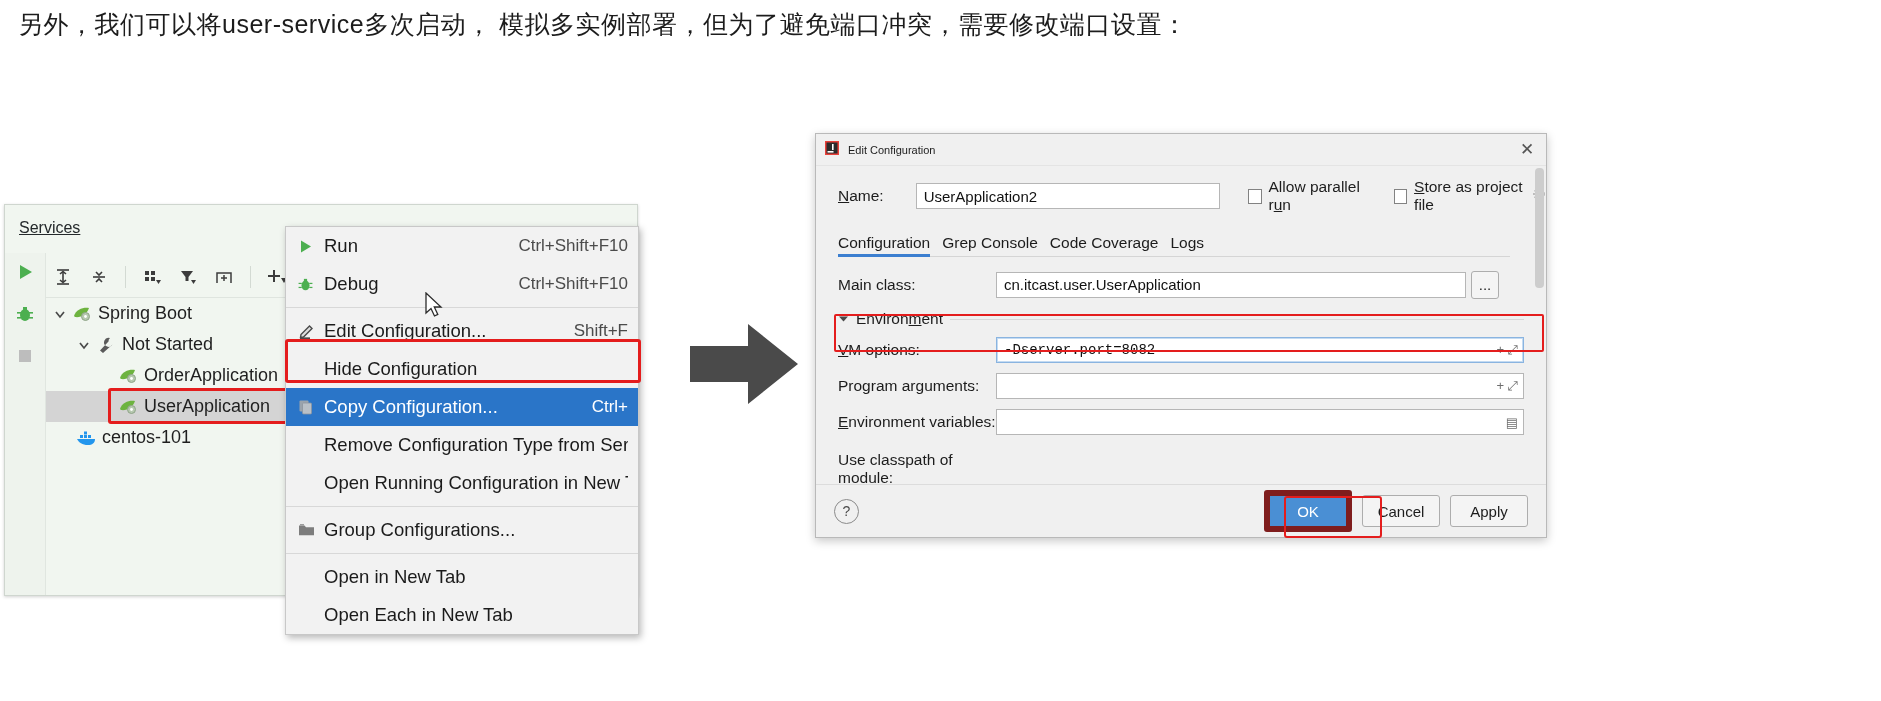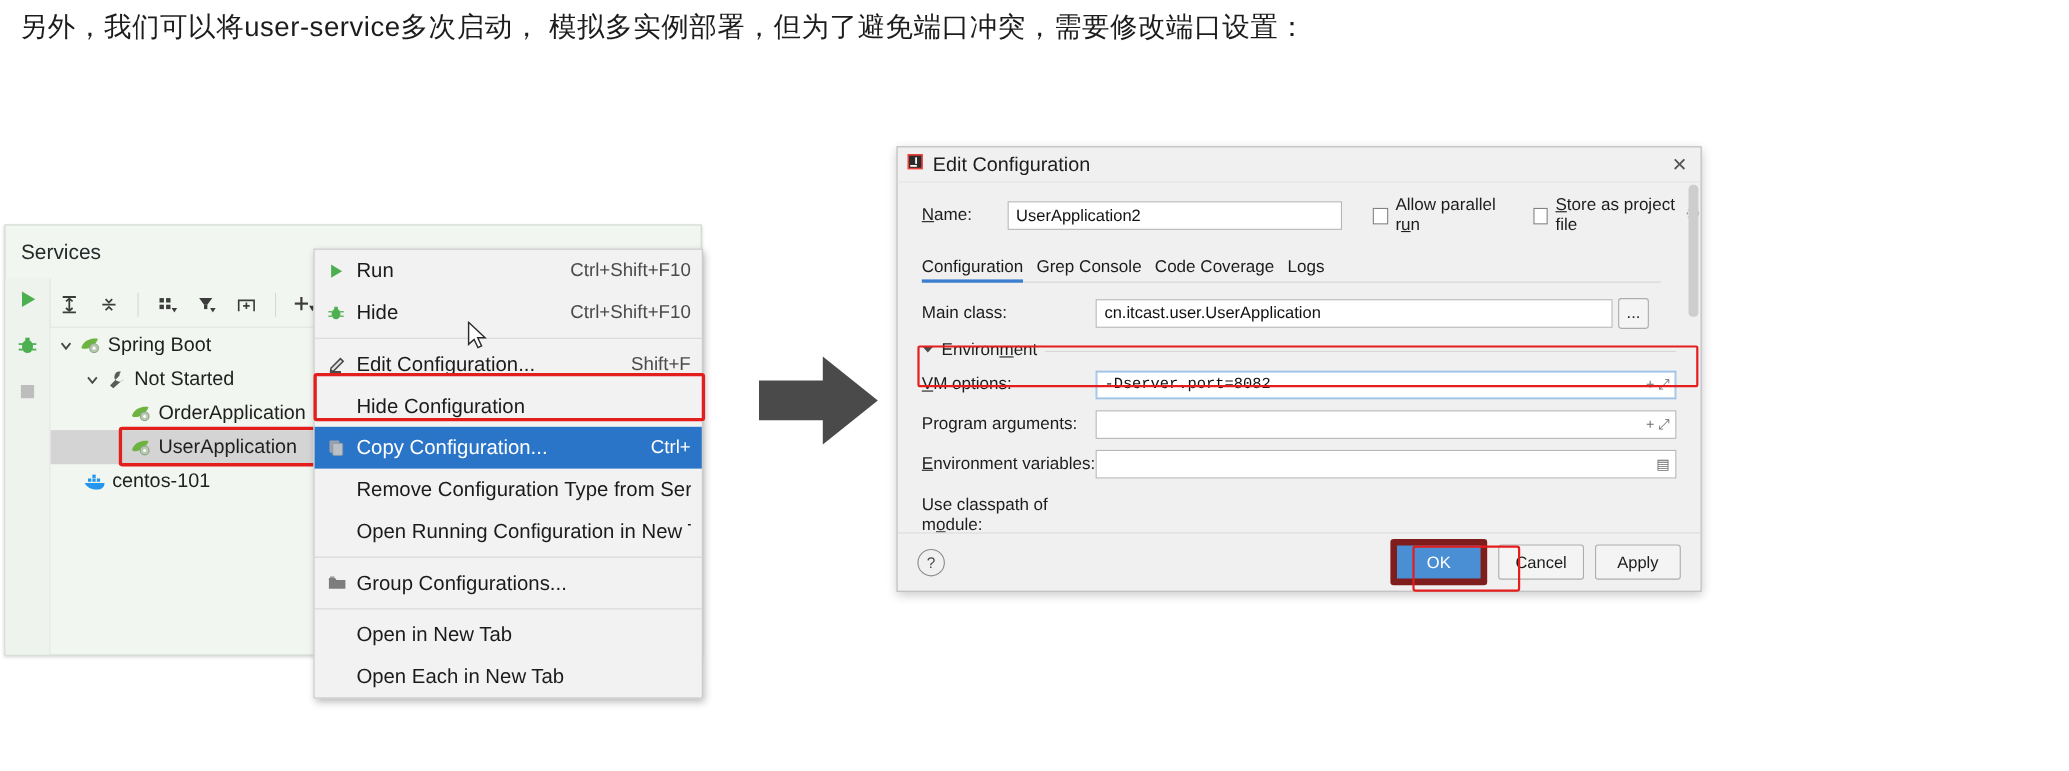--- a/index.html
+++ b/index.html
@@ -20,21 +20,21 @@
 
   
   #services{
     position:absolute;left:4px;top:204px;width:632px;height:390px;
     background:#f1f6f0;
     border:1px solid #cfd6cf;
     box-shadow:0 1px 3px rgba(0,0,0,.18);
   }
   #services-title{
     position:absolute;left:14px;top:14px;
-    font-size:19px;color:#24292b;
+    font-size:16px;color:#24292b;text-decoration:underline;
   }
   #services-toolbar{
     position:absolute;left:40px;top:52px;right:0;height:40px;
     border-bottom:1px solid #dfe5df;
     display:flex;align-items:center;
   }
   #services-gutter{
     position:absolute;left:0;top:48px;width:40px;bottom:0;
     background:#eef3ed;border-right:1px solid #e0e6e0;
     display:flex;flex-direction:column;align-items:center;padding-top:6px;gap:16px;
@@ -79,21 +79,21 @@
 
   
   #dialog{
     position:absolute;left:815px;top:133px;width:730px;height:403px;
     background:#f0f0f0;
     border:1px solid #b9b9b9;
     box-shadow:0 3px 9px rgba(0,0,0,.22);
     font-size:15.5px;color:#1c1c1c;
   }
   #dlg-titlebar{height:31px;display:flex;align-items:center;padding:0 8px;border-bottom:1px solid #e4e4e4;}
-  #dlg-title{font-size:18px;margin-left:8px;}
+  #dlg-title{font-size:11px;margin-left:8px;}
   #dlg-close{margin-left:auto;width:22px;height:22px;display:flex;align-items:center;justify-content:center;color:#555;font-size:17px;}
   .row{display:flex;align-items:center;}
   #name-row{margin:12px 0 0 22px;}
   .lbl{font-size:15.5px;color:#1d1d1d;}
   .u{text-decoration:underline;}
   .txtbox{
     background:#ffffff;border:1px solid #b6b6b6;height:25px;
     display:flex;align-items:center;padding:0 7px;font-size:15px;color:#111;
     box-sizing:border-box;
   }
@@ -290,21 +290,21 @@
     <span class="mi-ico">
       <svg width="15" height="15" viewBox="0 0 16 16">
         <ellipse cx="8" cy="9" rx="4.3" ry="5.2" fill="#4caf50"></ellipse>
         <rect x="6.3" y="2" width="3.4" height="2.6" fill="#4caf50"></rect>
         <rect x="0.6" y="6.2" width="3.4" height="1.3" fill="#4caf50"></rect>
         <rect x="12" y="6.2" width="3.4" height="1.3" fill="#4caf50"></rect>
         <rect x="0.6" y="10.5" width="3.4" height="1.3" fill="#4caf50"></rect>
         <rect x="12" y="10.5" width="3.4" height="1.3" fill="#4caf50"></rect>
       </svg>
     </span>
-    <span class="mi-label">Hide</span>
+    <span class="mi-label">Debug</span>
     <span class="mi-sc">Ctrl+Shift+F10</span>
   </div>
 
   <div class="mi-sep"></div>
 
   <div class="mi">
     <span class="mi-ico">
       <svg width="17" height="16" viewBox="0 0 17 16" stroke="#4a4a4a" stroke-width="1.4" fill="none">
         <path d="M3,11.5 L11.5,3 L14,5.5 L5.5,14 L2.5,14.5 Z" fill="#dedede"></path>
         <line x1="2" y1="15.2" x2="12" y2="15.2" stroke-width="1.7"></line>

